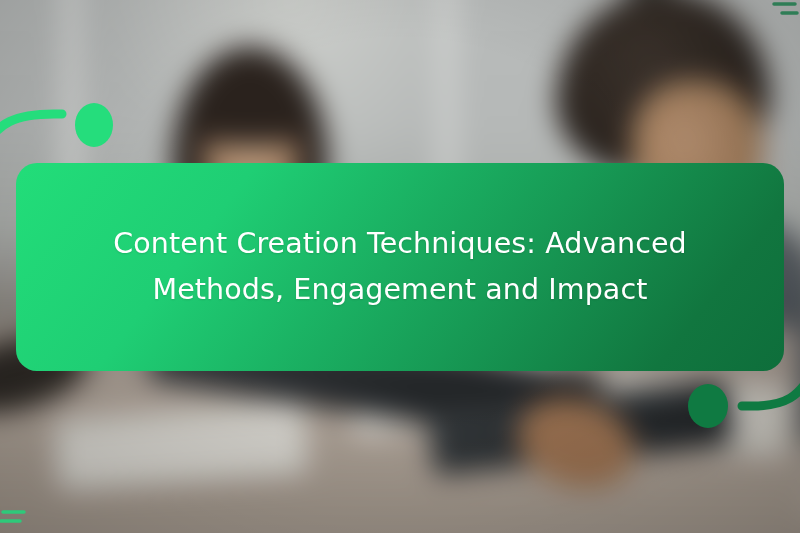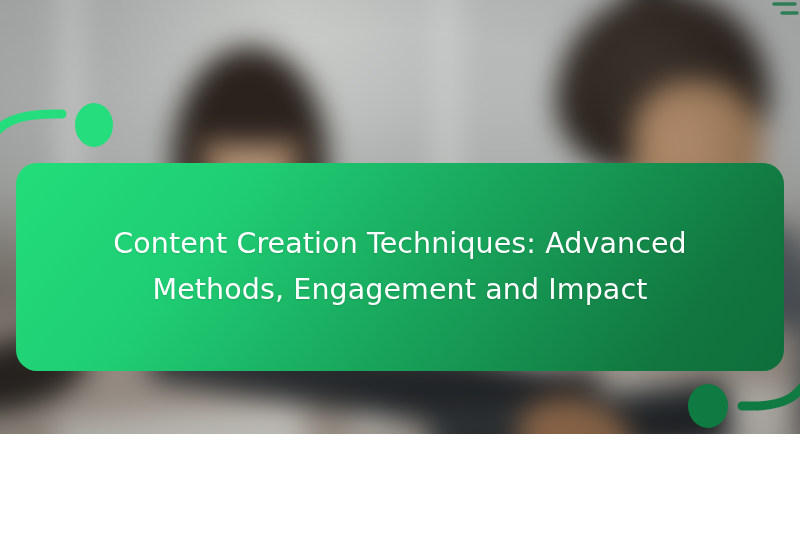--- a/index.html
+++ b/index.html
@@ -3,21 +3,21 @@
 <meta charset="utf-8">
 <style>
   html, body {
     margin: 0;
     padding: 0;
     background: #ffffff;
   }
   #stage {
     position: relative;
     width: 800px;
-    height: 434px;
+    height: 533px;
     overflow: hidden;
     font-family: "DejaVu Sans", "Liberation Sans", sans-serif;
   }
 
   
   .bg-photo {
     position: absolute;
     inset: -40px;
     overflow: hidden;
     filter: blur(14px) saturate(0.85);

